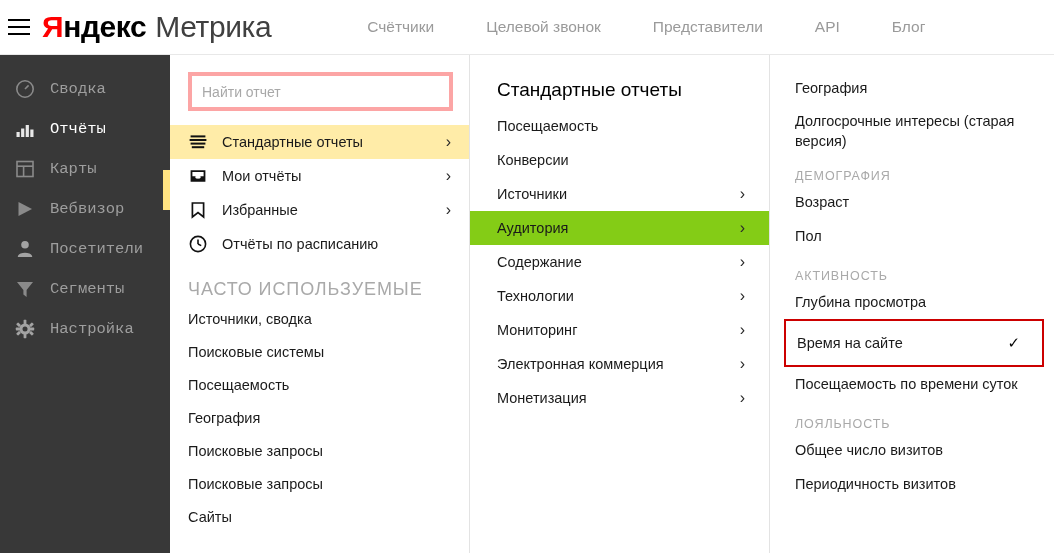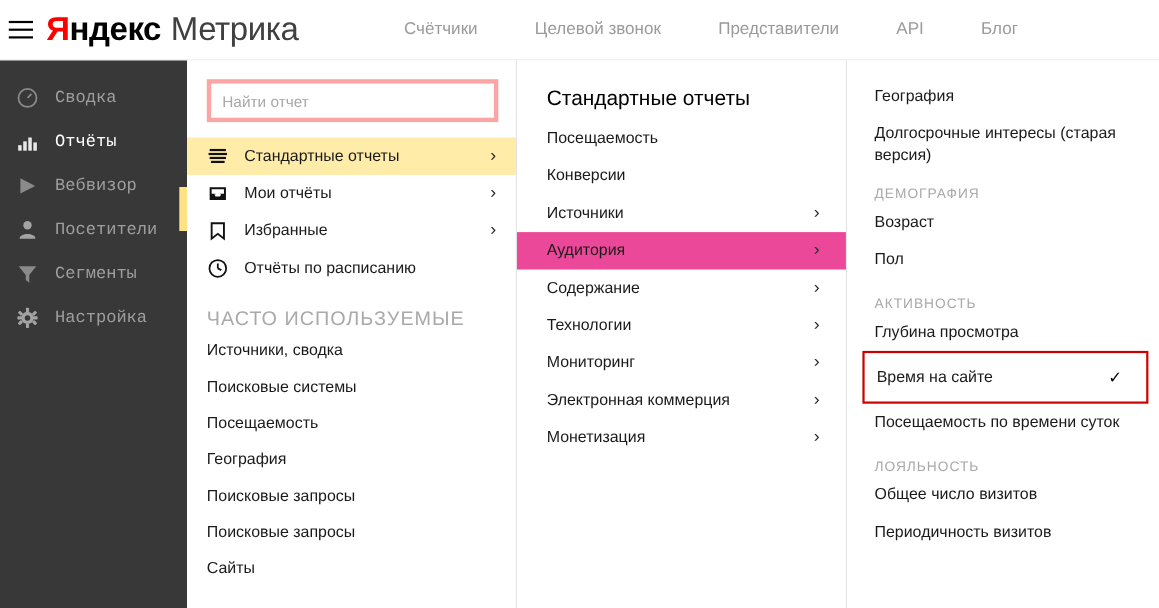--- a/index.html
+++ b/index.html
@@ -118,21 +118,21 @@
     border-right: 1px solid #e3e3e3;
   }
   .p3-title {
     margin: 24px 0 8px 27px;
     font-size: 19px; color: #000; font-weight: 400; white-space: nowrap;
   }
   .cat-row {
     height: 34px; display: flex; align-items: center;
     padding-left: 27px; padding-right: 24px; cursor: pointer;
   }
-  .cat-row.hl { background: #ec4899; }
+  .cat-row.hl { background: #84cc16; }
   .cat-row .clabel { font-size: 14.5px; color: #1a1a1a; white-space: nowrap; }
   .cat-row .chev { margin-left: auto; color: #2b2b2b; }
 
   
   .panel4 {
     position: absolute; top: 55px; left: 770px;
     width: 284px; height: 498px;
     background: #ffffff;
   }
   .sub-row {
@@ -201,20 +201,30 @@
         <svg width="20" height="20" viewBox="0 0 20 20">
           <rect x="1.5" y="13" width="3.2" height="5" fill="#e8e8e8"></rect>
           <rect x="6.1" y="9.5" width="3.2" height="8.5" fill="#e8e8e8"></rect>
           <rect x="10.7" y="6" width="3.2" height="12" fill="#e8e8e8"></rect>
           <rect x="15.3" y="10.5" width="3.2" height="7.5" fill="#e8e8e8"></rect>
         </svg>
       </span>
       <span class="slabel">Отчёты</span>
     </div>
 
+    <div class="side-item">
+      <span class="sicon">
+        <svg width="20" height="20" viewBox="0 0 20 20">
+          <rect x="2" y="2.5" width="16" height="15" fill="none" stroke="#8a8a8a" stroke-width="1.6"></rect>
+          <line x1="2" y1="7.2" x2="18" y2="7.2" stroke="#8a8a8a" stroke-width="1.6"></line>
+          <line x1="8.6" y1="7.2" x2="8.6" y2="17.5" stroke="#8a8a8a" stroke-width="1.6"></line>
+        </svg>
+      </span>
+      <span class="slabel">Карты</span>
+    </div>
 
     <div class="side-item">
       <span class="sicon">
         <svg width="20" height="20" viewBox="0 0 20 20">
           <polygon points="3.5,3 17,10 3.5,17" fill="#8a8a8a"></polygon>
         </svg>
       </span>
       <span class="slabel">Вебвизор</span>
     </div>
 

